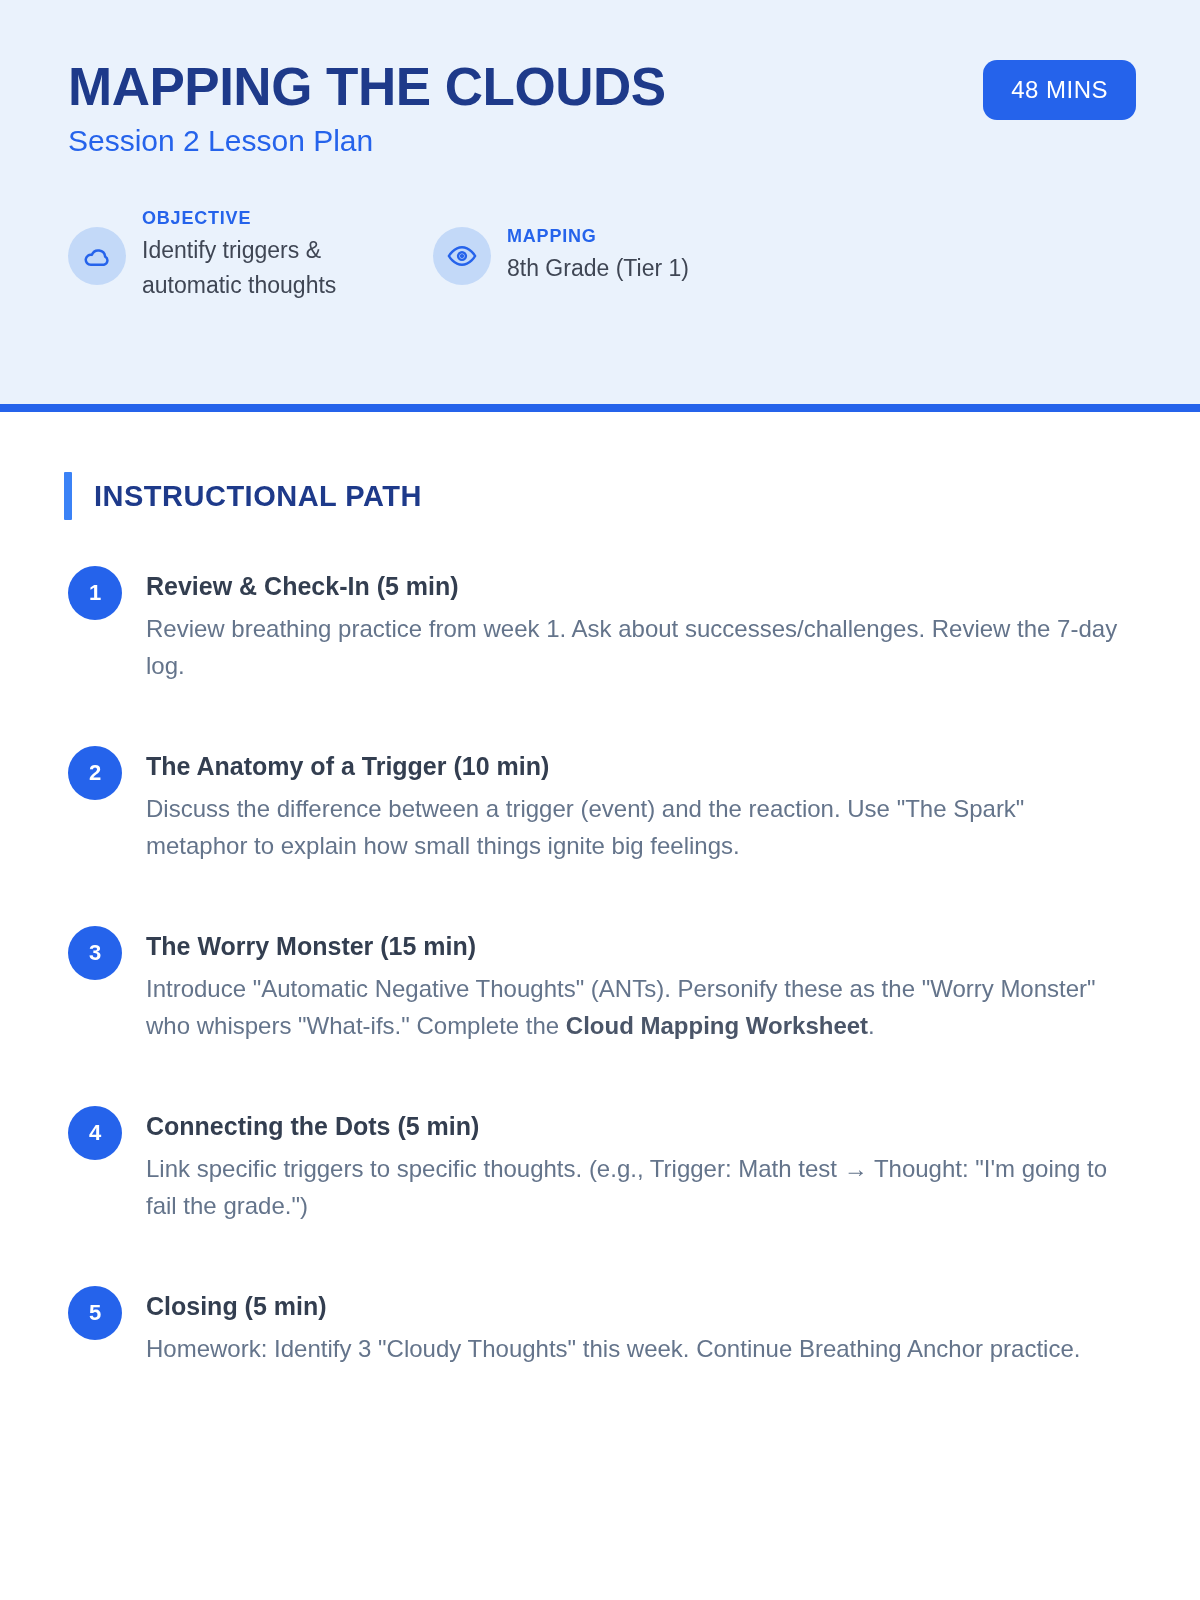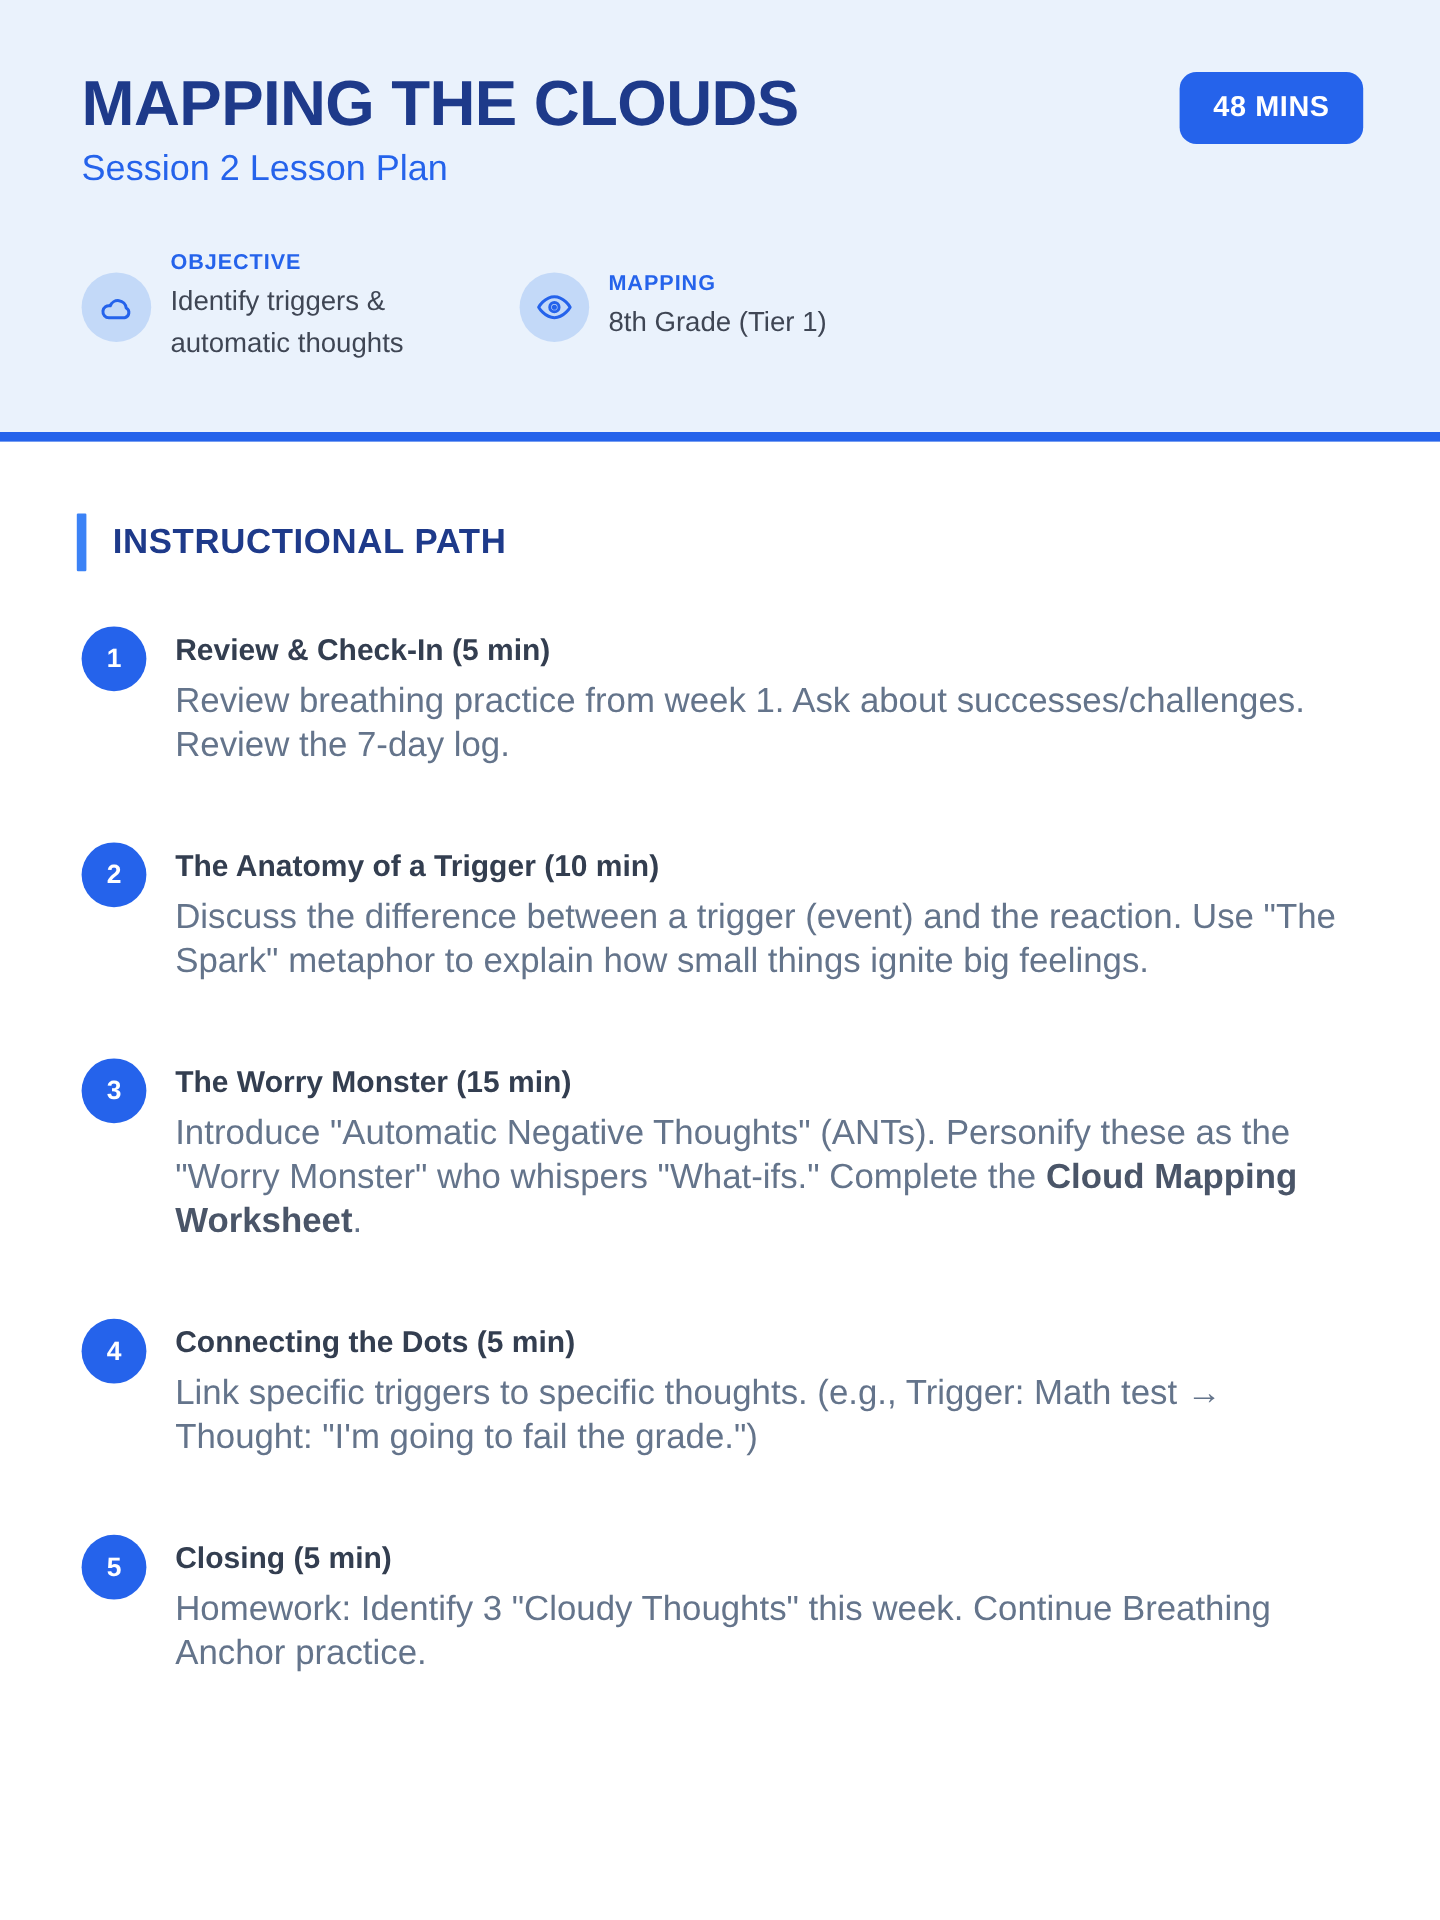--- a/index.html
+++ b/index.html
@@ -17,21 +17,21 @@
   body{
     height:1600px;
     background:#ffffff;
     font-family:"Liberation Sans", sans-serif;
     overflow:hidden;
   }
 
   
   .hero{
     background:var(--header-bg);
-    height:368px;
+    height:412px;
     padding:58px 64px 0 68px;
     border-bottom:8px solid var(--accent);
   }
   .hero-top{
     display:flex;
     justify-content:space-between;
     align-items:flex-start;
   }
   .page-title{
     font-size:53px;
@@ -43,21 +43,21 @@
   .page-subtitle{
     margin-top:8px;
     font-size:30px;
     font-weight:500;
     color:var(--accent);
   }
   .badge{
     background:var(--accent);
     color:var(--badge-text);
     font-size:24px;
-    font-weight:bold;
+    font-weight:normal;
     letter-spacing:0.5px;
     border-radius:14px;
     height:60px;
     padding:4px 28px;
     display:flex;
     align-items:center;
     margin-top:2px;
     white-space:nowrap;
   }
   .hero-info{
@@ -142,21 +142,21 @@
     margin-left:24px;
     padding-top:6px;
   }
   .step-title{
     font-size:25px;
     font-weight:bold;
     color:var(--title-text);
   }
   .step-body{
     margin-top:9px;
-    font-size:29px;
+    font-size:24px;
     line-height:37px;
     color:var(--body-text);
     max-width:975px;
   }
   .step-body .b{
     font-weight:bold;
     color:#4a5568;
   }
 </style>
 </head>

